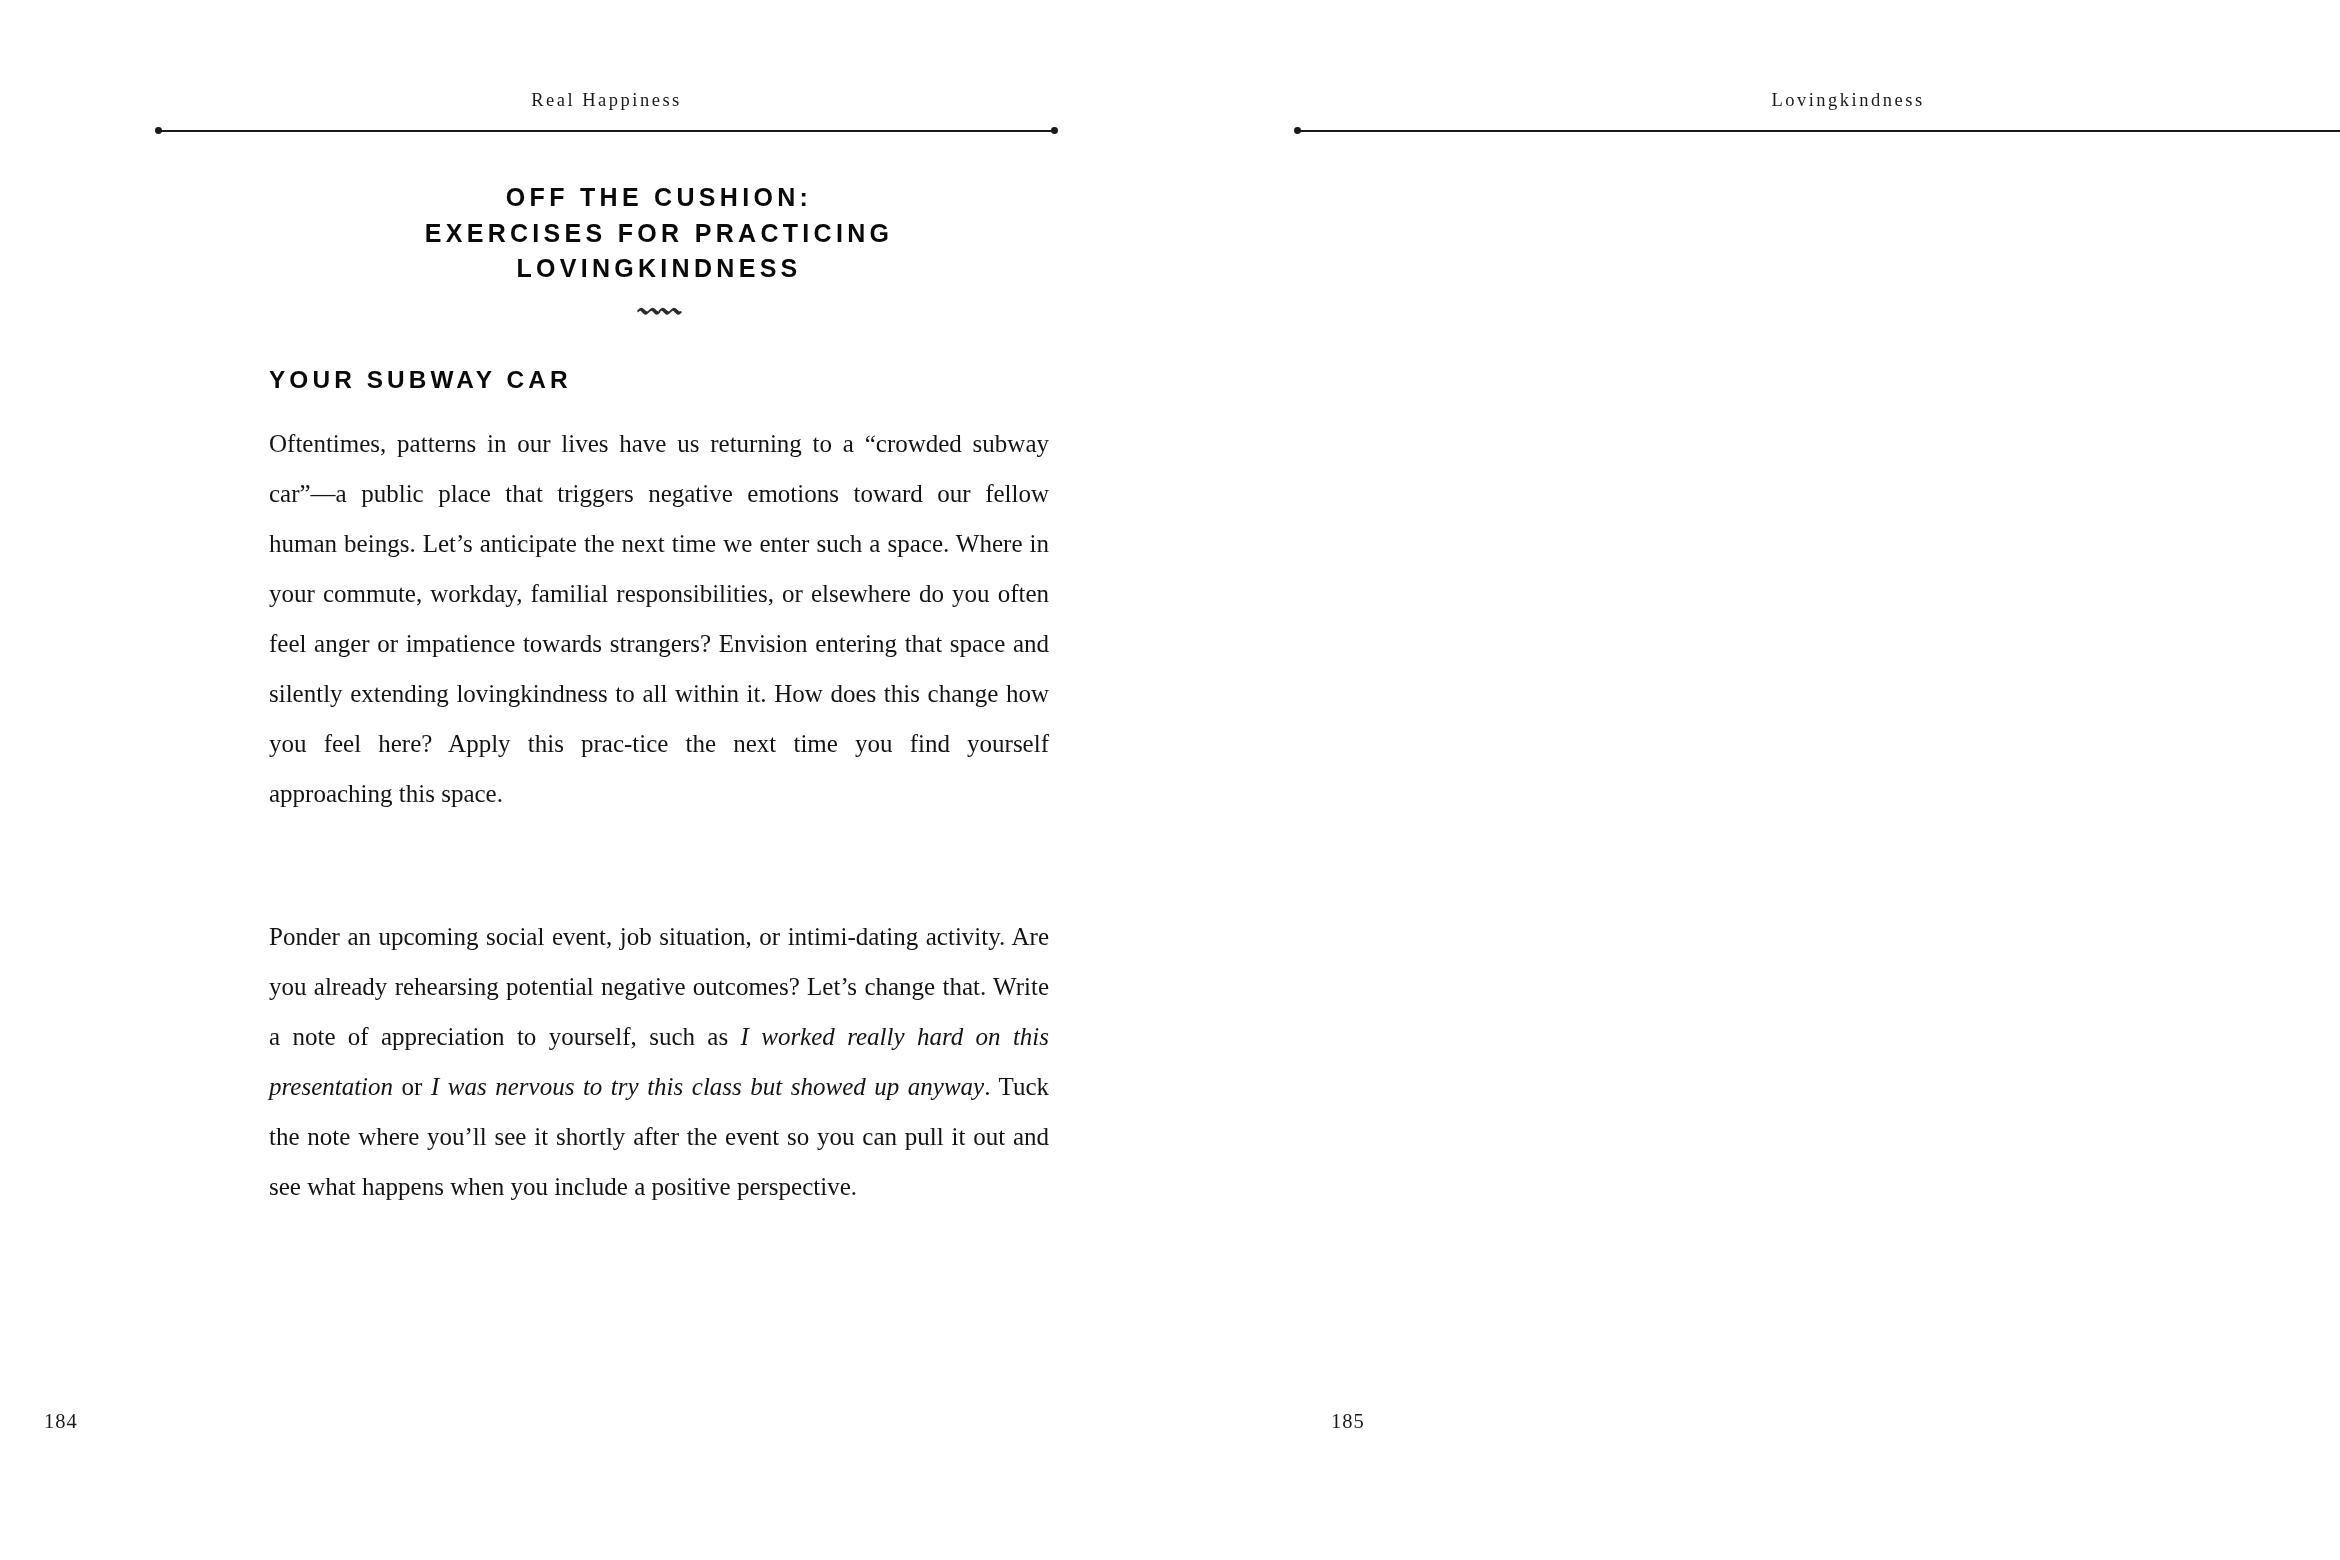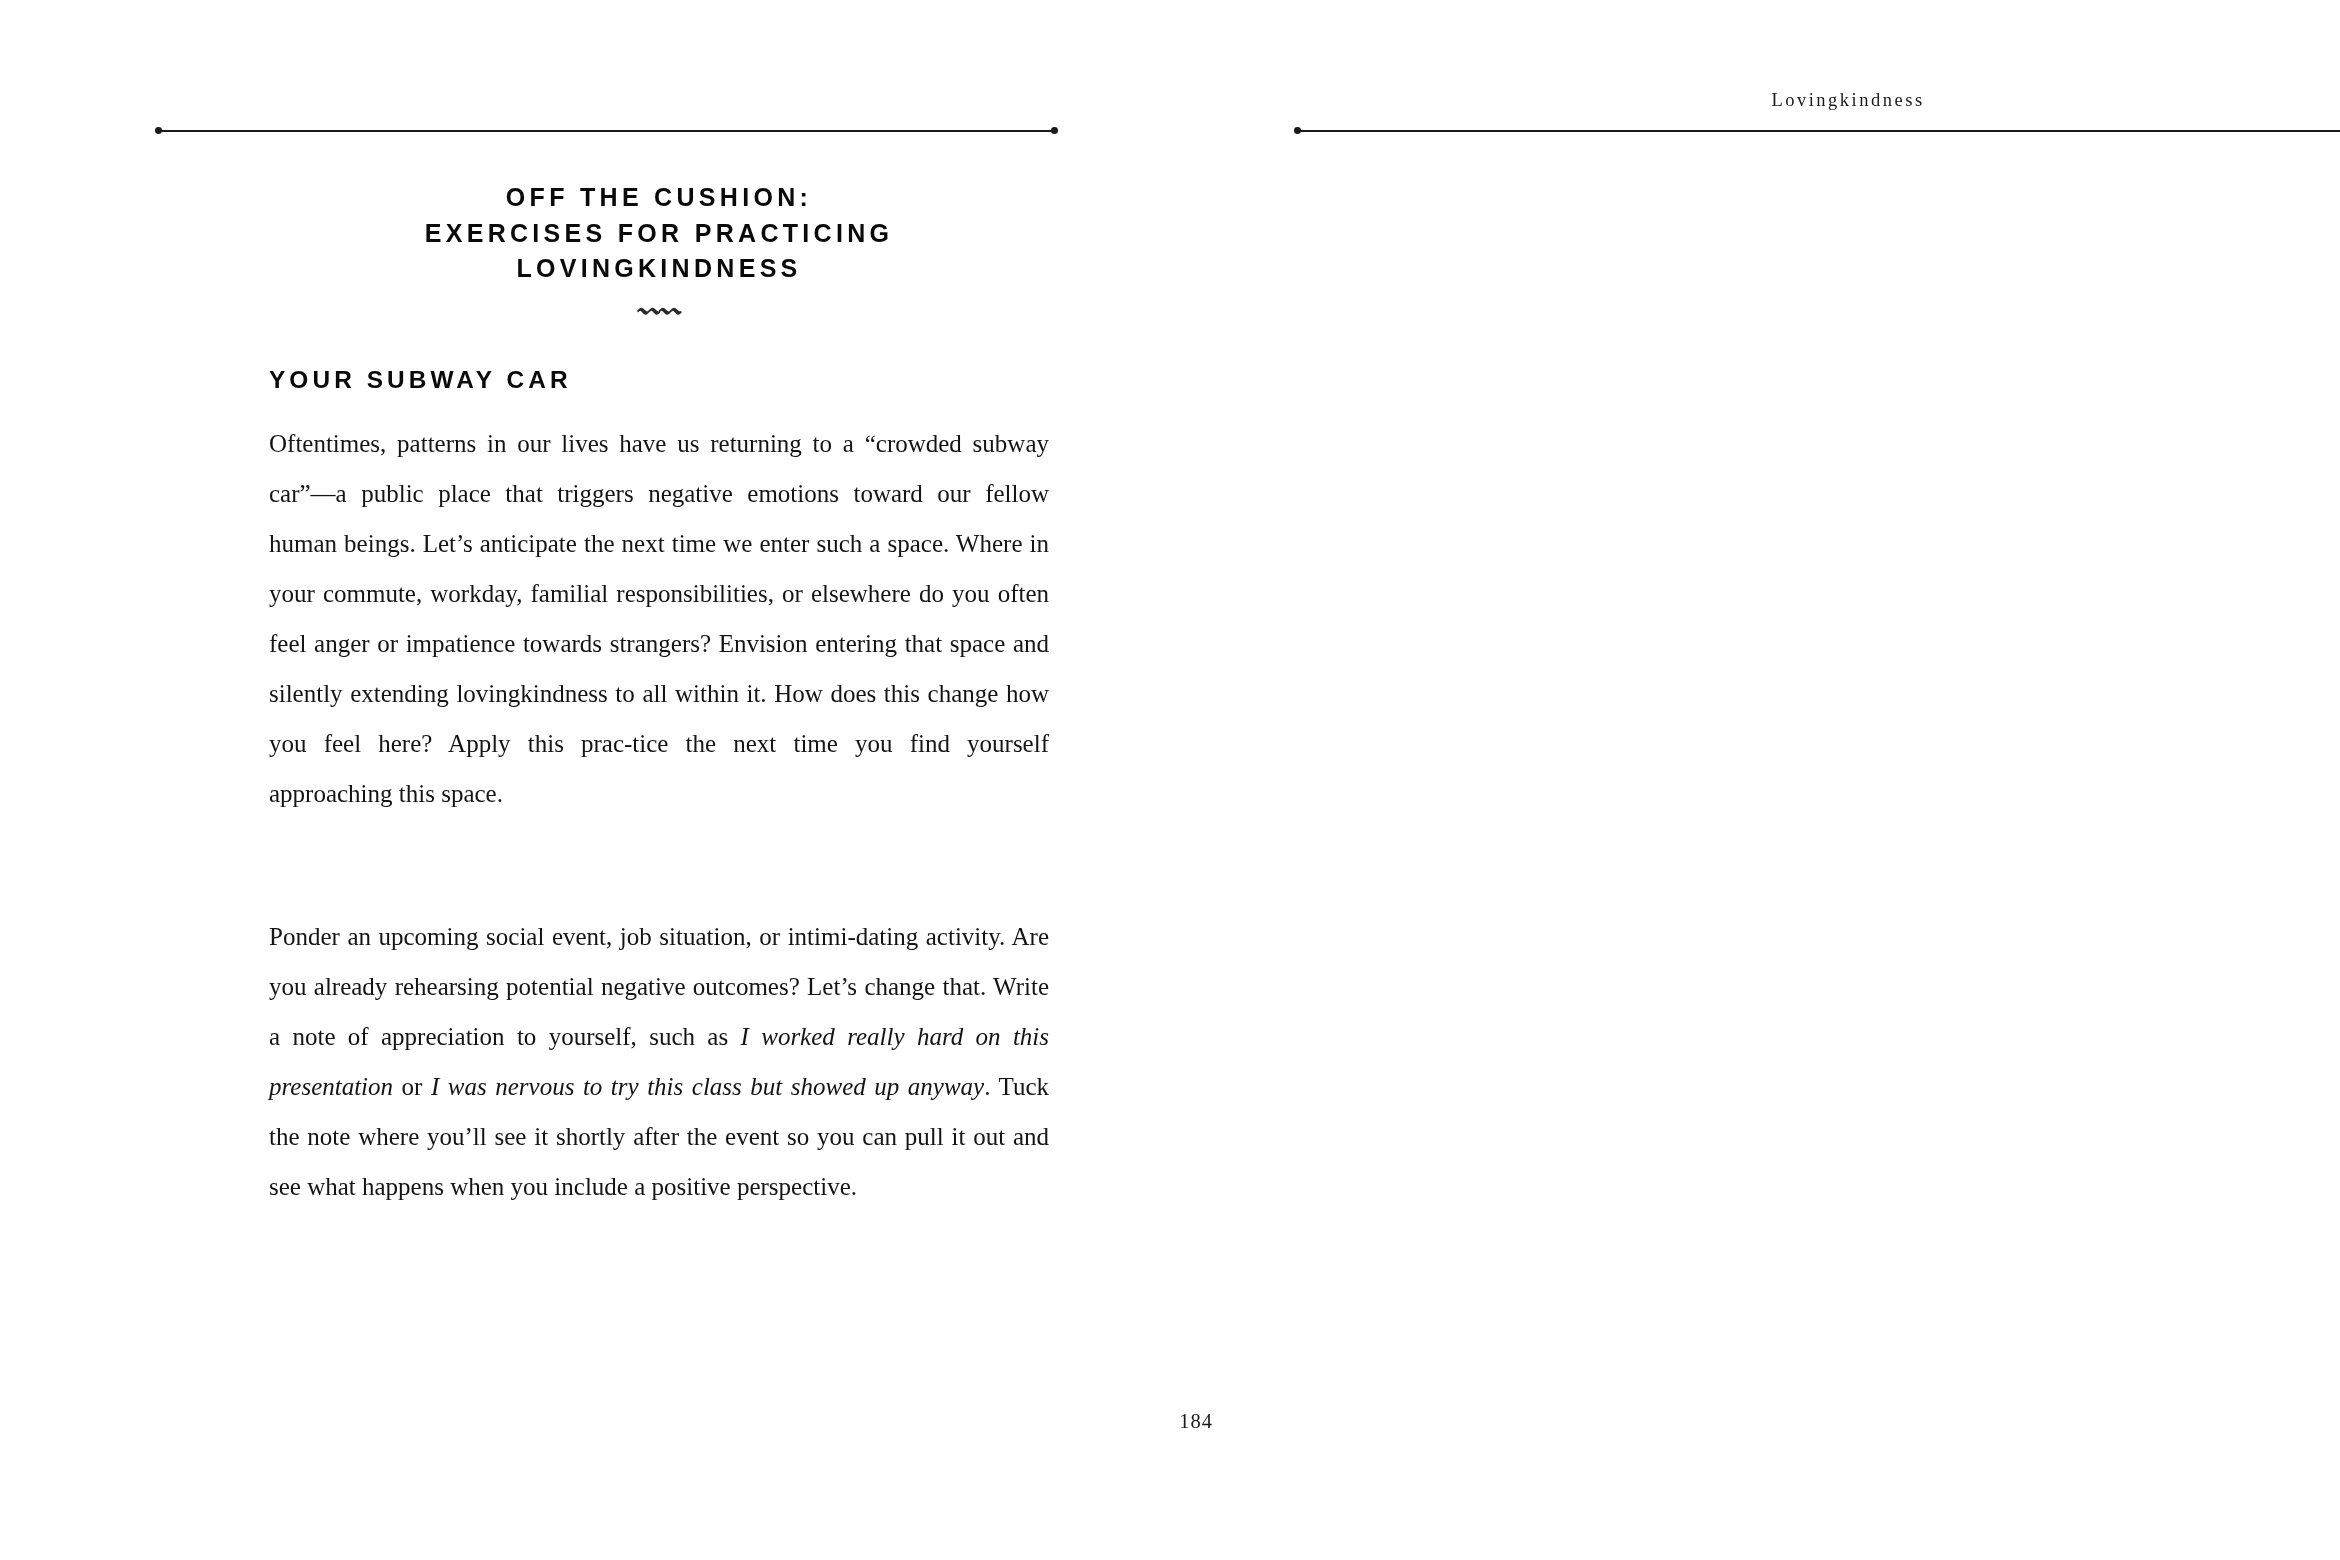--- a/index.html
+++ b/index.html
@@ -117,40 +117,42 @@
     text-justify: inter-word;
     color: #141414;
     hyphens: manual;
   }
   p.body em { font-style: italic; }
 
   .folio {
     position: absolute;
     bottom: 127px;
     width: 100%;
-    text-align: right;
+    text-align: left;
     font-family: "Liberation Serif", serif;
     font-size: 20.5px;
     color: #1a1a1a;
     letter-spacing: 1px;
+    padding-left: 44px;
   }
   .page-left .folio { left: 0; width: 1213px; }
   .page-right .folio { left: 117px; width: 1122px; }
   .sp-14 { height: 13.7px; }
   .sp-26 { height: 25px; }
   .sp-44 { height: 43px; }
   .sp-70 { height: 68px; }
 </style>
 </head>
 <body>
 
 <div class="spread">
 
   <div class="page page-left">
     <div class="page-inner">
+      <div class="runhead">Real Happiness</div>
       <div class="rule"></div>
 
       <div class="column">
         <h1 class="section-title">
           <span>OFF THE CUSHION:</span><br>
           <span>EXERCISES FOR PRACTICING</span><br>
           <span>LOVINGKINDNESS</span>
         </h1>
 
         <div class="sp-14"></div>

